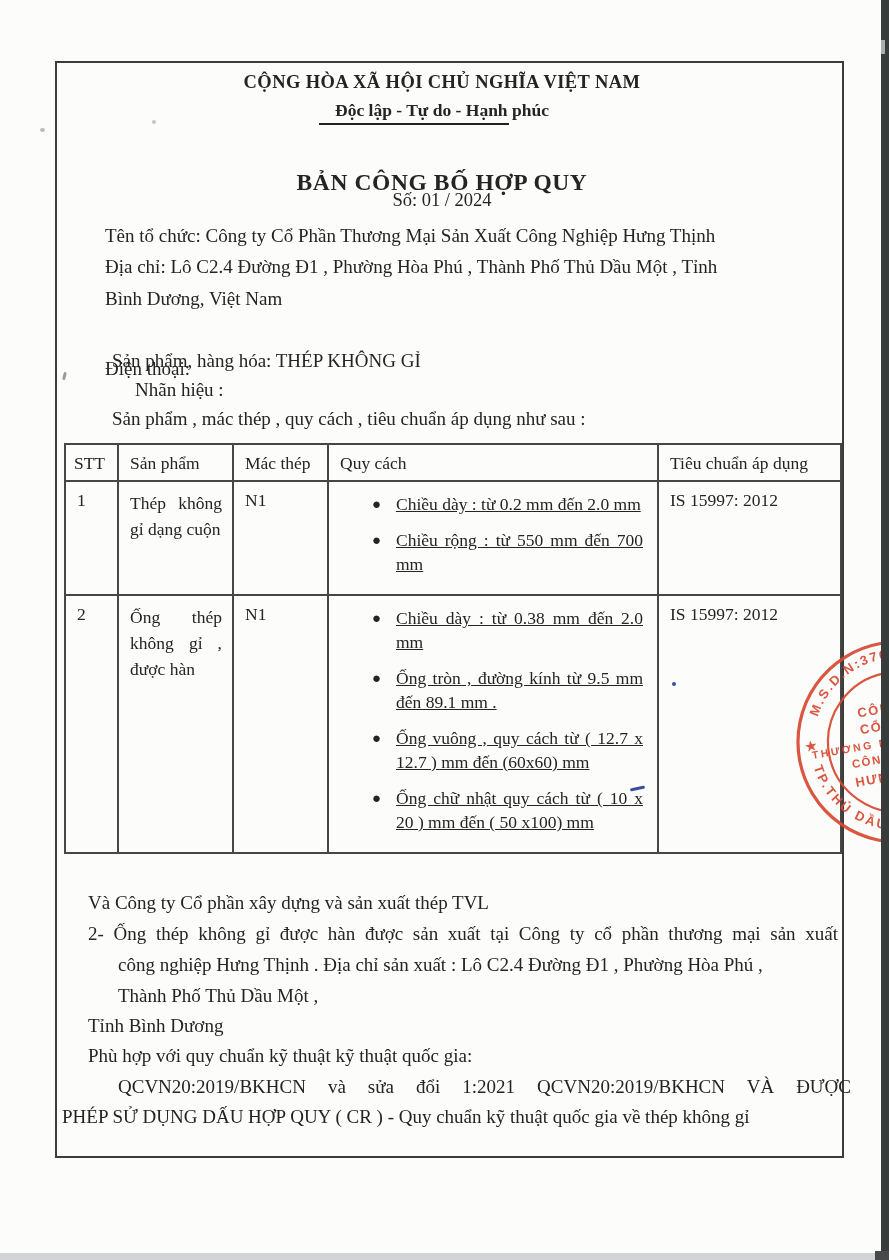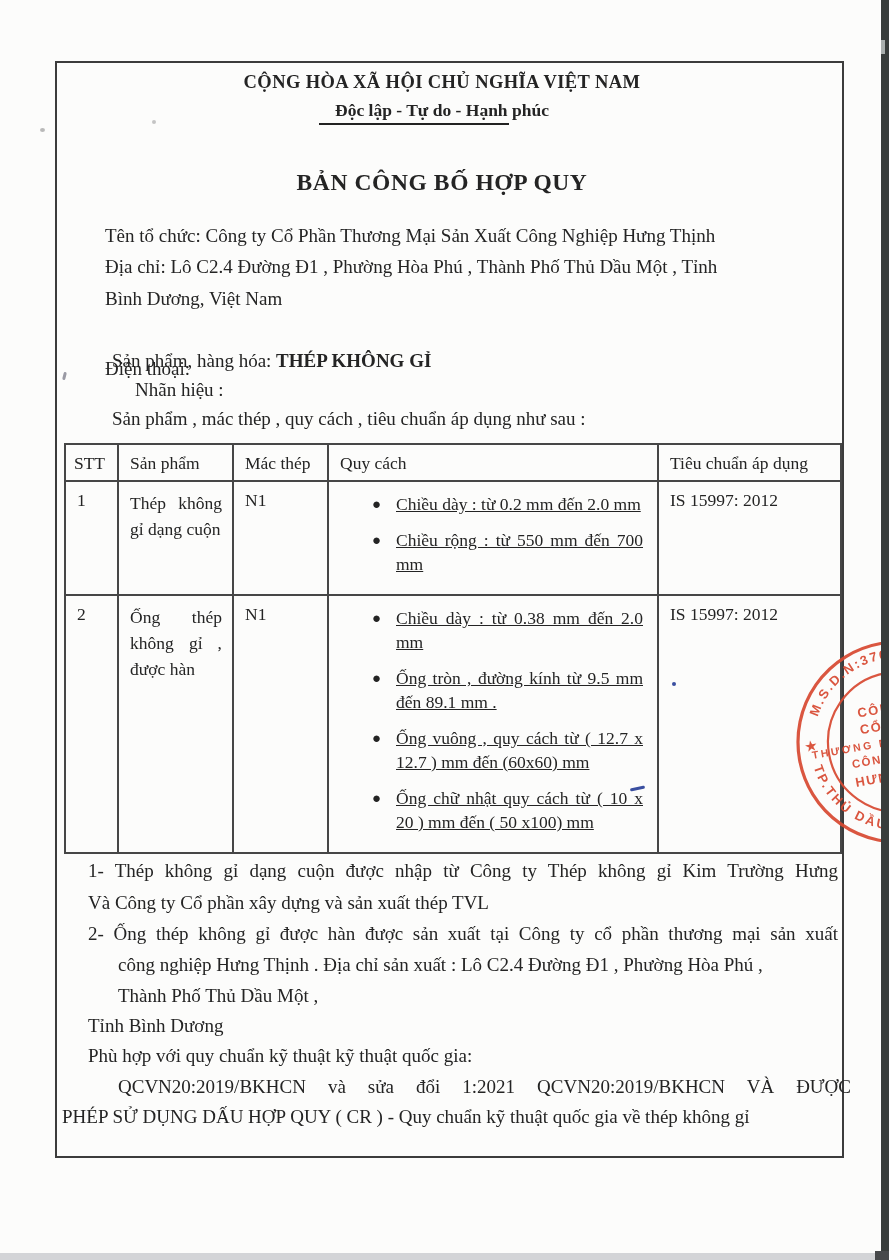--- a/index.html
+++ b/index.html
@@ -29,21 +29,21 @@
   .doc-title{top:149px;font-weight:bold;font-size:23.5px;letter-spacing:.6px;margin-top:20px;}
   .doc-number{top:190px;font-size:18.5px;}
   .bodyline{font-size:19px;line-height:24px;white-space:nowrap;}
   .l-org{left:105px;top:224px;}
   .l-addr1{left:105px;top:255px;}
   .l-addr2{left:105px;top:287px;}
   .l-phone{left:105px;top:317px;margin-top:40px;}
   .l-product{left:112px;top:349px;}
   .l-brand{left:112px;top:378px;margin-left:23px;}
   .l-intro{left:112px;top:407px;}
-  .bold{font-weight:bold;margin-top:44px;}
+  .bold{font-weight:normal;margin-top:44px;}
   
   table.spec-table{
     position:absolute;left:64px;top:443px;width:776px;
     border-collapse:collapse;table-layout:fixed;
     font-size:17.5px;color:var(--ink);
   }
   table.spec-table td,table.spec-table th{
     border:2px solid #464646;vertical-align:top;padding:8px 6px 6px 11px;
     font-weight:normal;text-align:left;box-sizing:border-box;
   }
@@ -91,20 +91,21 @@
 <div class="scan">
 
   <div class="frame"></div>
 
   <div class="abs center nat-header">CỘNG HÒA XÃ HỘI CHỦ NGHĨA VIỆT NAM</div>
   <div class="abs center motto-wrap">
     <span class="motto">Độc lập - Tự do - Hạnh phúc</span>
   </div>
 
   <div class="abs center doc-title">BẢN CÔNG BỐ HỢP QUY</div>
+  <div class="abs center doc-number">Số: 01 / 2024</div>
 
   <div class="abs bodyline l-org">Tên tổ chức: Công ty Cổ Phần Thương Mại Sản Xuất Công Nghiệp Hưng Thịnh</div>
   <div class="abs bodyline l-addr1">Địa chỉ: Lô C2.4 Đường Đ1 , Phường Hòa Phú , Thành Phố Thủ Dầu Một , Tỉnh</div>
   <div class="abs bodyline l-addr2">Bình Dương, Việt Nam</div>
   <div class="abs bodyline l-phone">Điện thoại:</div>
   <div class="abs bodyline l-product">
     <span>Sản phẩm, hàng hóa: </span><span class="bold">THÉP KHÔNG GỈ</span>
   </div>
   <div class="abs bodyline l-brand">Nhãn hiệu :</div>
   <div class="abs bodyline l-intro">Sản phẩm , mác thép , quy cách , tiêu chuẩn áp dụng như sau :</div>
@@ -165,21 +166,20 @@
         <div class="spec">
               <span class="dot">●</span>
               <span class="txt">Ống chữ nhật quy cách từ ( 10 x 20 ) mm đến ( 50 x100) mm</span>
             </div>
       </td>
       <td class="c-std">IS 15997: 2012</td>
     </tr>
   </tbody>
     </table>
 
-  <div class="abs note jline n1l1">1- Thép không gỉ dạng cuộn được nhập từ Công ty Thép không gỉ Kim Trường Hưng</div>
   <div class="abs note n1l2">Và Công ty Cổ phần xây dựng và sản xuất thép TVL</div>
   <div class="abs note jline n2l1">2- Ống thép không gỉ được hàn được sản xuất tại Công ty cổ phần thương mại sản xuất</div>
   <div class="abs note n2l2">công nghiệp Hưng Thịnh . Địa chỉ sản xuất : Lô C2.4 Đường Đ1 , Phường Hòa Phú ,</div>
   <div class="abs note nprov">Tỉnh Bình Dương</div>
   <div class="abs note n2l3">Thành Phố Thủ Dầu Một ,</div>
   <div class="abs note nconf">Phù hợp với quy chuẩn kỹ thuật kỹ thuật quốc gia:</div>
   <div class="abs note jline nq1">QCVN20:2019/BKHCN và sửa đổi 1:2021 QCVN20:2019/BKHCN VÀ ĐƯỢC</div>
   <div class="abs note nq2">PHÉP SỬ DỤNG DẤU HỢP QUY ( CR ) -  Quy chuẩn kỹ thuật quốc gia về thép không gỉ</div>
 
   <svg class="stamp" width="260" height="260" viewBox="0 0 260 260">

